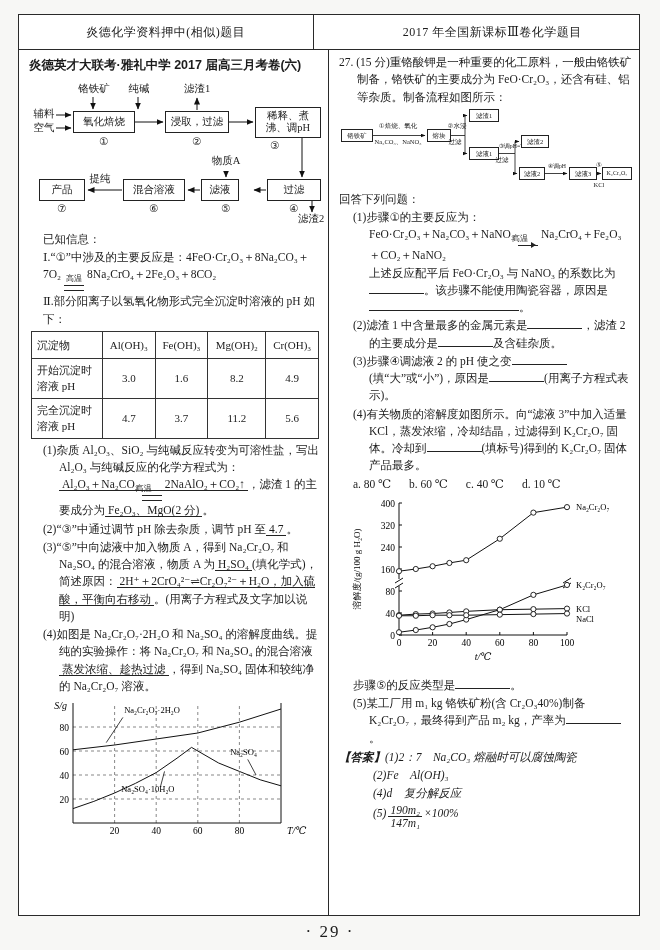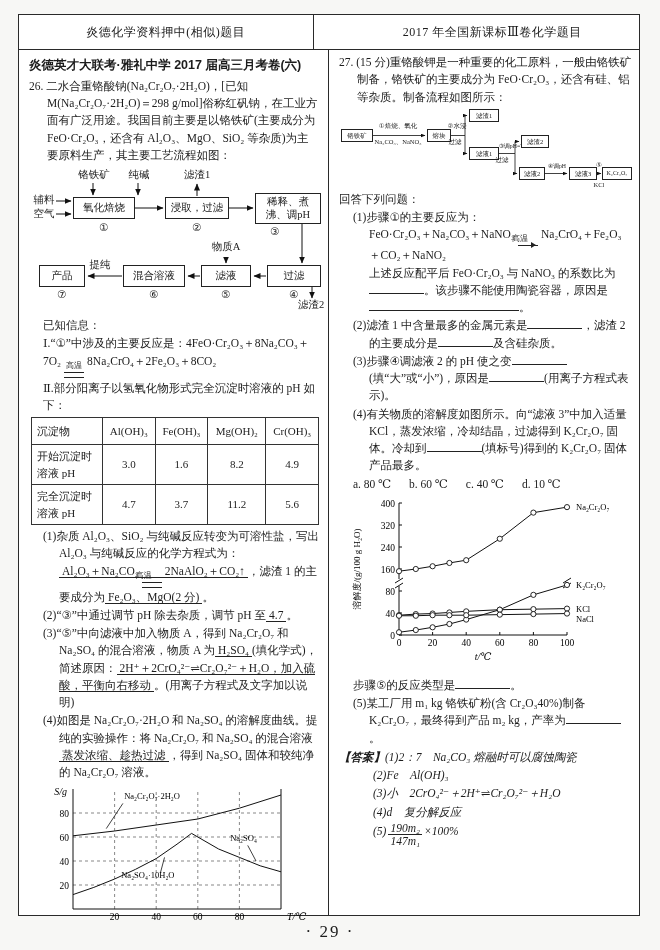--- a/index.html
+++ b/index.html
@@ -58,21 +58,20 @@
 <div class="sheet">
   <div class="hdr">
     <div class="hdr-cell l">炎德化学资料押中(相似)题目</div>
     <div class="hdr-cell">2017 年全国新课标Ⅲ卷化学题目</div>
   </div>
   <div class="cols">
 
     <div class="col l">
       <div class="doc-title">炎德英才大联考·雅礼中学 2017 届高三月考卷(六)</div>
 
-      <p class="q"><span>26.</span> <span>二水合重铬酸钠(Na₂Cr₂O₇·2H₂O)，[已知 M(Na₂Cr₂O₇·2H₂O)＝298 g/mol]俗称红矾钠，在工业方面有广泛用途。我国目前主要是以铬铁矿(主要成分为 FeO·Cr₂O₃，还含有 Al₂O₃、MgO、SiO₂ 等杂质)为主要原料生产，其主要工艺流程如图：</span></p>
 
       <div class="flow flow26">
         <svg width="293" height="146">
           <defs>
             <marker id="a26" markerWidth="8" markerHeight="8" refX="6.5" refY="3" orient="auto">
               <path d="M0,0L7,3L0,6Z" fill="#111"></path>
             </marker>
           </defs>
           <line x1="64" y1="16" x2="64" y2="28" stroke="#111" stroke-width="1" marker-end="url(#a26)"></line>
           <line x1="109" y1="16" x2="109" y2="28" stroke="#111" stroke-width="1" marker-end="url(#a26)"></line>
@@ -96,21 +95,21 @@
         <div class="flbl" style="left:44px;top:55px;width:62px;">①</div>
         <div class="fbox" style="left:136px;top:30px;width:64px;height:22px;">浸取，过滤</div>
         <div class="flbl" style="left:136px;top:55px;width:64px;">②</div>
         <div class="flbl" style="left:148px;top:2px;width:40px;">滤渣1</div>
         <div class="fbox" style="left:226px;top:26px;width:66px;height:31px;padding:0 1px;">稀释、煮沸、调pH</div>
         <div class="flbl" style="left:226px;top:59px;width:40px;">③</div>
         <div class="flbl" style="left:175px;top:74px;width:44px;">物质A</div>
         <div class="fbox" style="left:238px;top:98px;width:54px;height:22px;">过滤</div>
         <div class="flbl" style="left:238px;top:122px;width:54px;">④</div>
         <div class="flbl" style="left:262px;top:132px;width:40px;">滤渣2</div>
-        <div class="fbox" style="left:172px;top:98px;width:50px;height:22px;">滤液</div>
+        <div class="fbox" style="left:172px;top:98px;width:38px;height:22px;">滤液</div>
         <div class="flbl" style="left:172px;top:122px;width:50px;">⑤</div>
         <div class="fbox" style="left:94px;top:98px;width:62px;height:22px;">混合溶液</div>
         <div class="flbl" style="left:94px;top:122px;width:62px;">⑥</div>
         <div class="flbl" style="left:54px;top:92px;width:34px;">提纯</div>
         <div class="fbox" style="left:10px;top:98px;width:46px;height:22px;">产品</div>
         <div class="flbl" style="left:10px;top:122px;width:46px;">⑦</div>
       </div>
 
       <p class="plain">已知信息：</p>
       <p class="plain">
@@ -344,21 +343,20 @@
       <p class="plain">
         <span>步骤⑤的反应类型是</span><span class="blank w55"></span><span>。</span>
       </p>
       <p class="item">
         <span>(5)某工厂用 m₁ kg 铬铁矿粉(含 Cr₂O₃40%)制备 K₂Cr₂O₇，最终得到产品 m₂ kg，产率为</span><span class="blank w55"></span><span>。</span>
       </p>
 
       <div class="answers">
         <p class="first"><span class="alabel">【答案】</span><span>(1)2：7　Na₂CO₃ 熔融时可以腐蚀陶瓷</span></p>
         <p>(2)Fe　Al(OH)₃</p>
-        <p>(3)小　2CrO₄²⁻＋2H⁺⇌Cr₂O₇²⁻＋H₂O</p>
         <p>(4)d　复分解反应</p>
         <p><span>(5)</span><span class="frac"><span class="num">190m₂</span><span class="den">147m₁</span></span><span>×100%</span></p>
       </div>
     </div>
   </div>
 </div>
 
 <div class="pageno">· 29 ·</div>
 
 </body></html>

